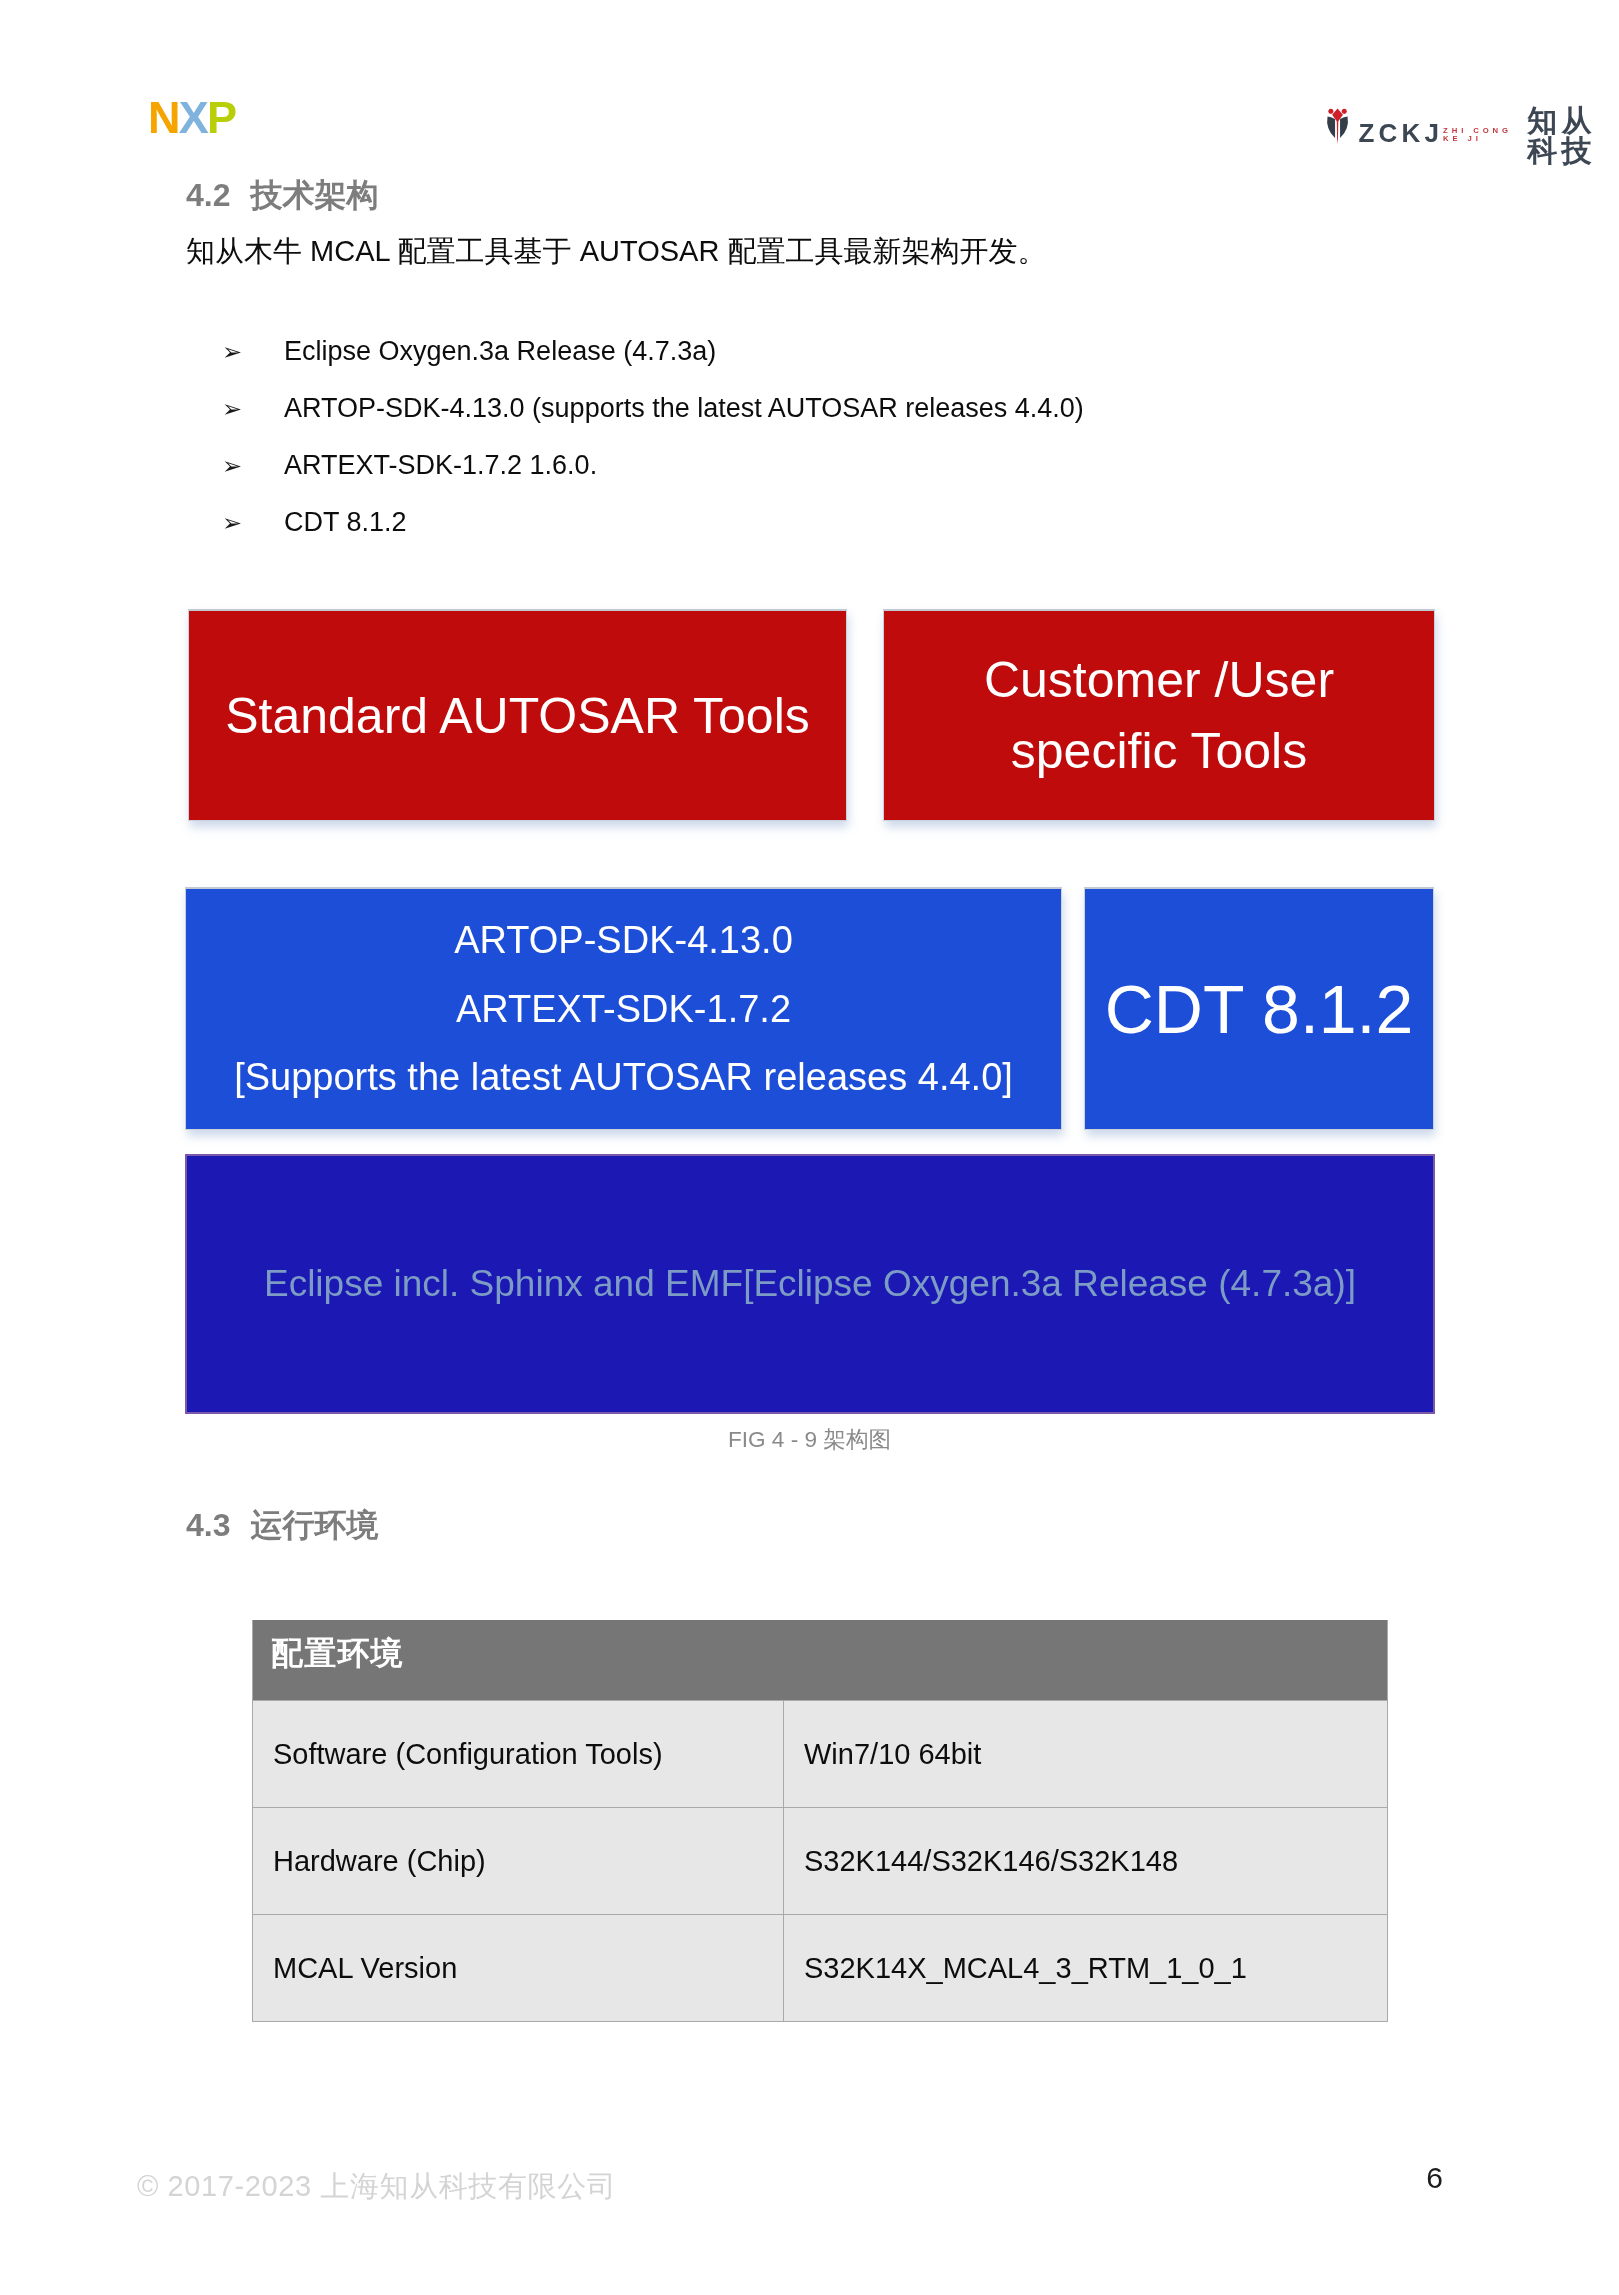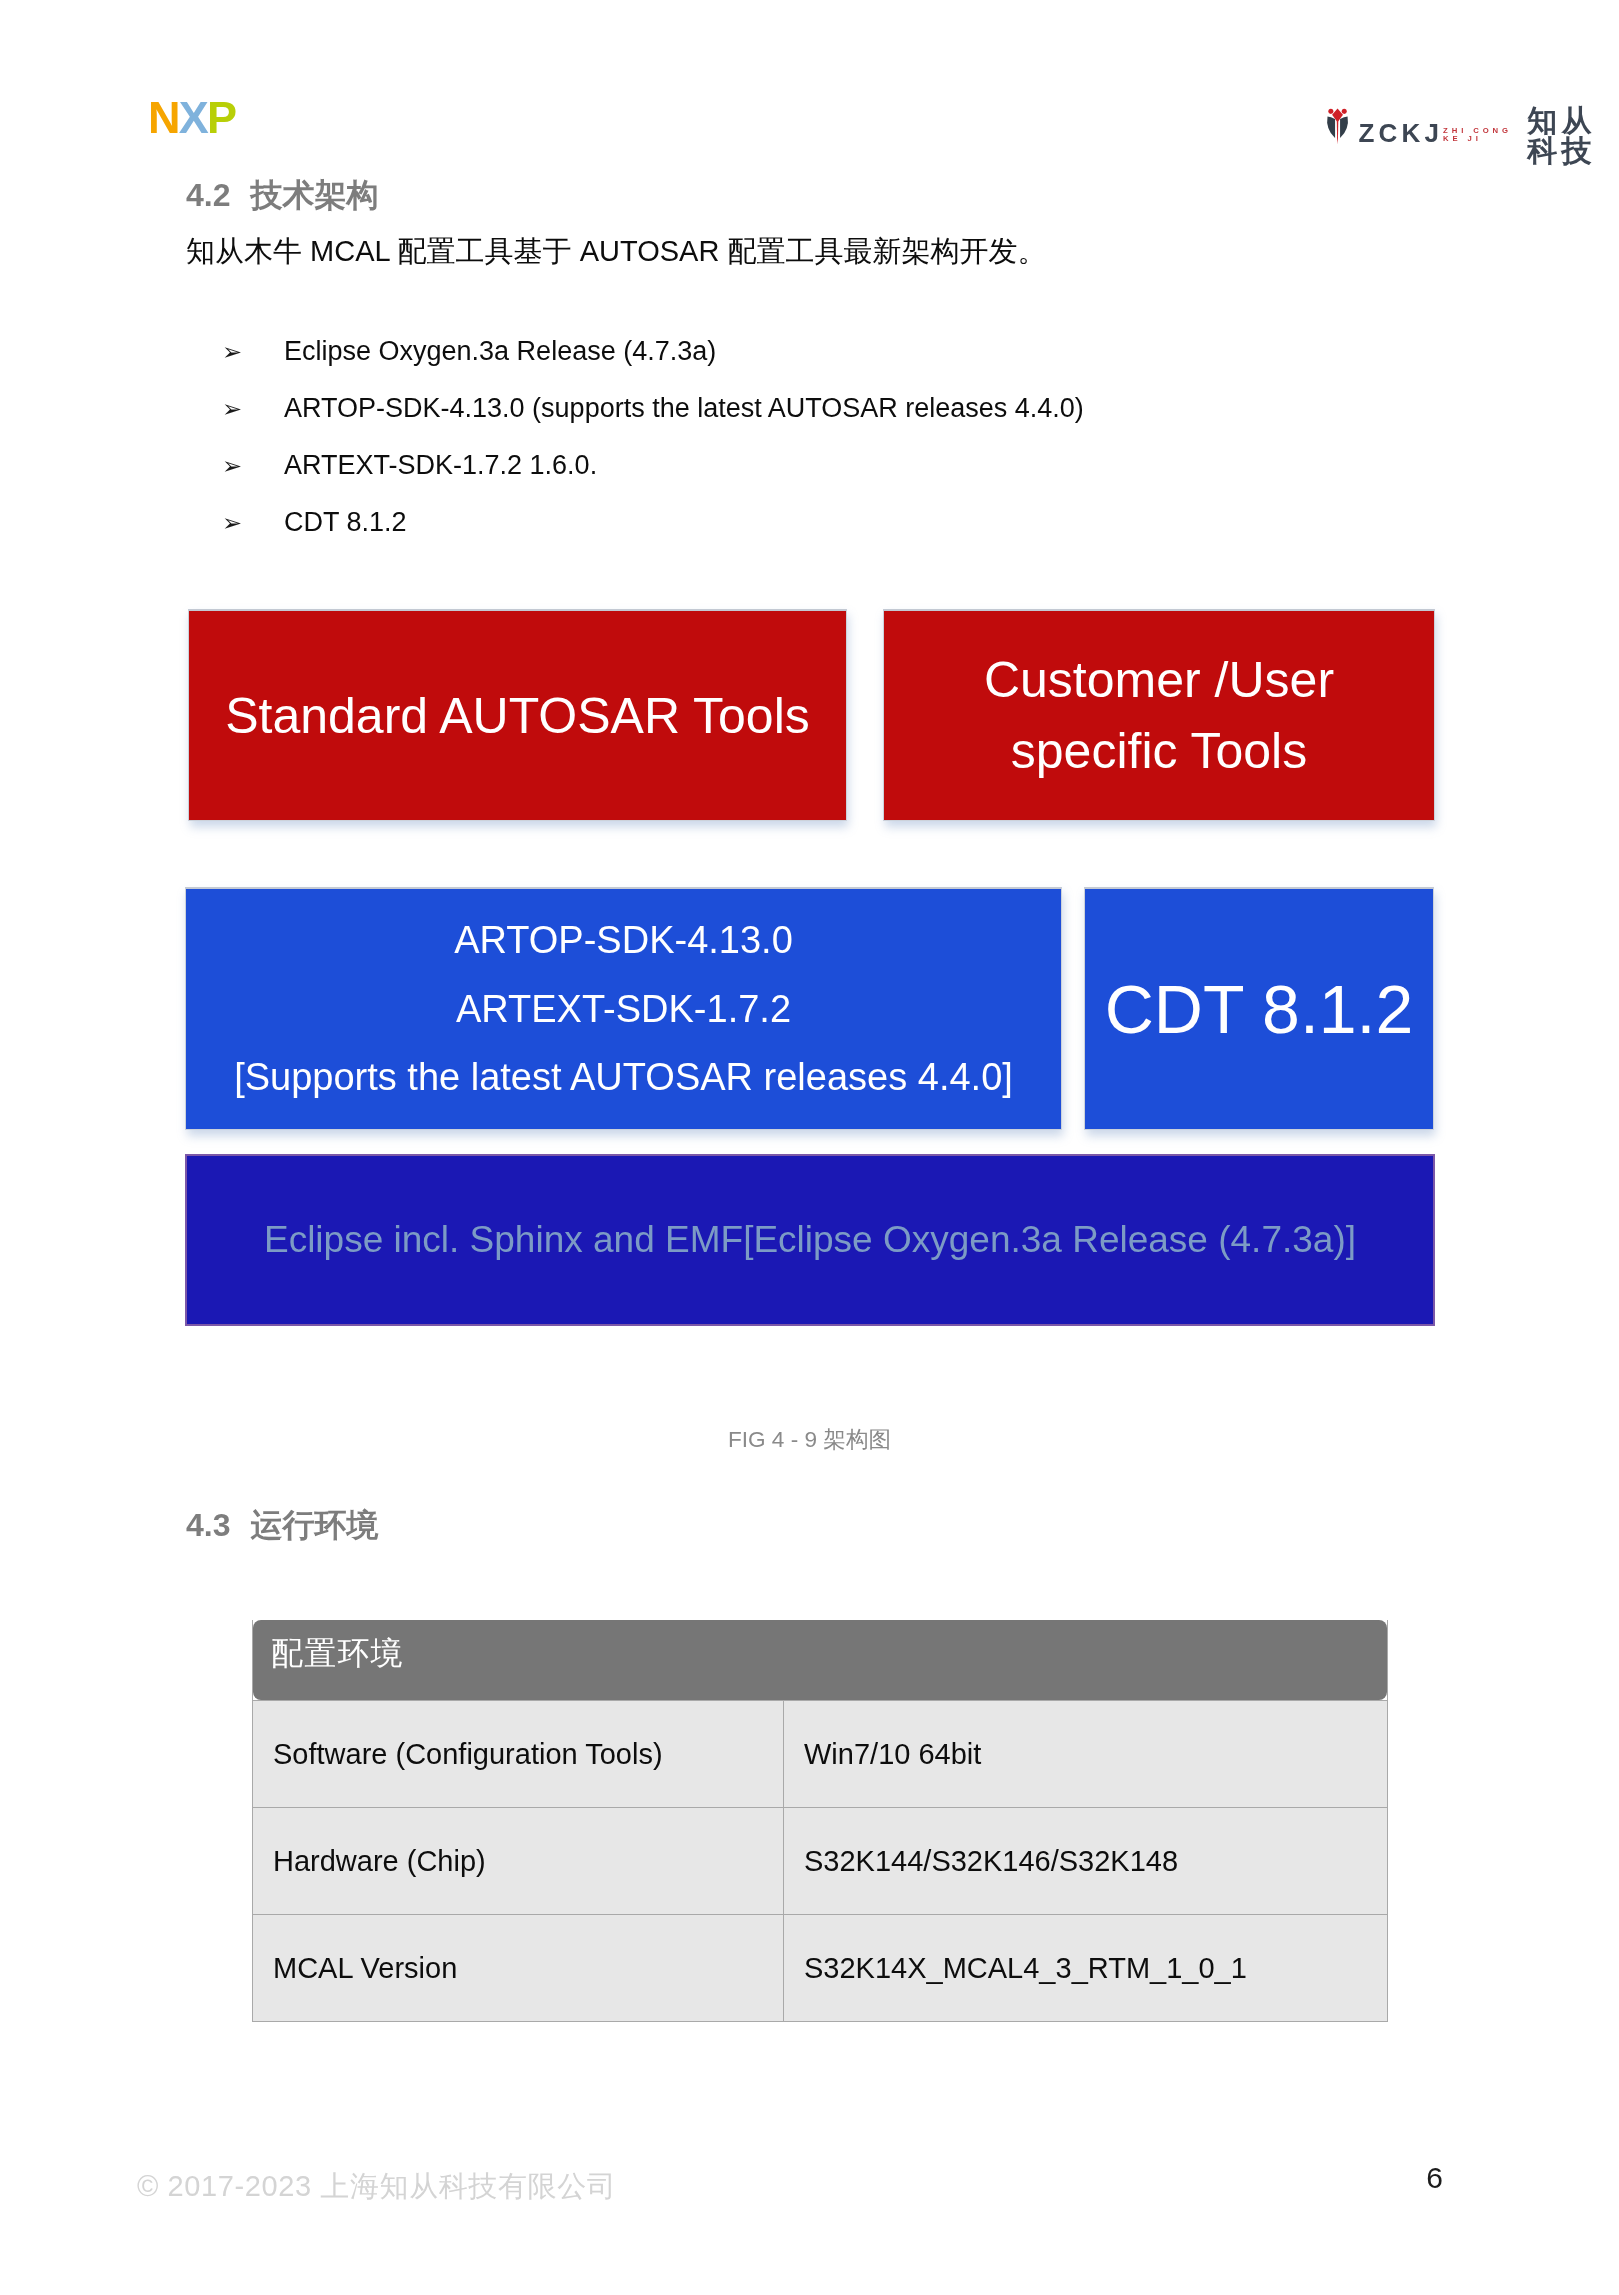--- a/index.html
+++ b/index.html
@@ -46,37 +46,37 @@
     border:1.2px solid #ccd2db;border-top:2.4px solid #c3c9d3;
     box-shadow:2.4px 6px 9.5px rgba(125,155,200,0.40);
   }
   .box-red{background:#c00b0c;}
   .box-blue{background:#1d4ed8;margin-top:28px;}
   .box-red-left{left:188px;top:609px;width:659px;height:212px;font-size:50px;}
   .box-red-right{left:883px;top:609px;width:552px;height:212px;font-size:50px;line-height:1.42;}
   .box-blue-left{left:185px;top:859px;width:877px;height:243px;font-size:38px;line-height:1.8;}
   .box-blue-right{left:1084px;top:859px;width:350px;height:243px;font-size:68px;}
   .box-dark{
-    left:185px;top:1154px;width:1250px;height:172px;
+    left:185px;top:1154px;width:1250px;height:260px;
     background:#1b18b4;border:2.4px solid #7c58a8;
     box-shadow:none;color:#7c9bc5;font-size:37px;
   }
   .fig-caption{
     position:absolute;left:0;top:1424px;width:1619px;
     text-align:center;font-size:22.6px;color:#8a8a8a;
   }
   
   .env-table{
     position:absolute;left:252px;top:1620px;width:1136px;
     box-sizing:border-box;border:1.2px solid #a9a9a9;border-top:none;
   }
   .env-header{
     height:80px;background:#767676;color:#ffffff;
-    font-size:32px;font-weight:400;letter-spacing:1.2px;
-    padding:12px 0 0 18px;box-sizing:border-box;border-radius:8px;
+    font-size:32px;font-weight:700;letter-spacing:1.2px;
+    padding:12px 0 0 18px;box-sizing:border-box;
   }
   .env-row{display:flex;height:106px;background:#e7e7e7;border-top:1.8px solid #a9a9a9;justify-content:space-between;}
   .env-cell-label{
     width:531px;flex:0 0 auto;box-sizing:border-box;border-right:1.8px solid #a9a9a9;
     display:flex;align-items:center;padding-left:20px;font-size:29px;color:#0d0d0d;
   }
   .env-cell-value{
     flex:1;display:flex;align-items:center;padding-left:20px;font-size:29px;color:#0d0d0d;
   }
   

